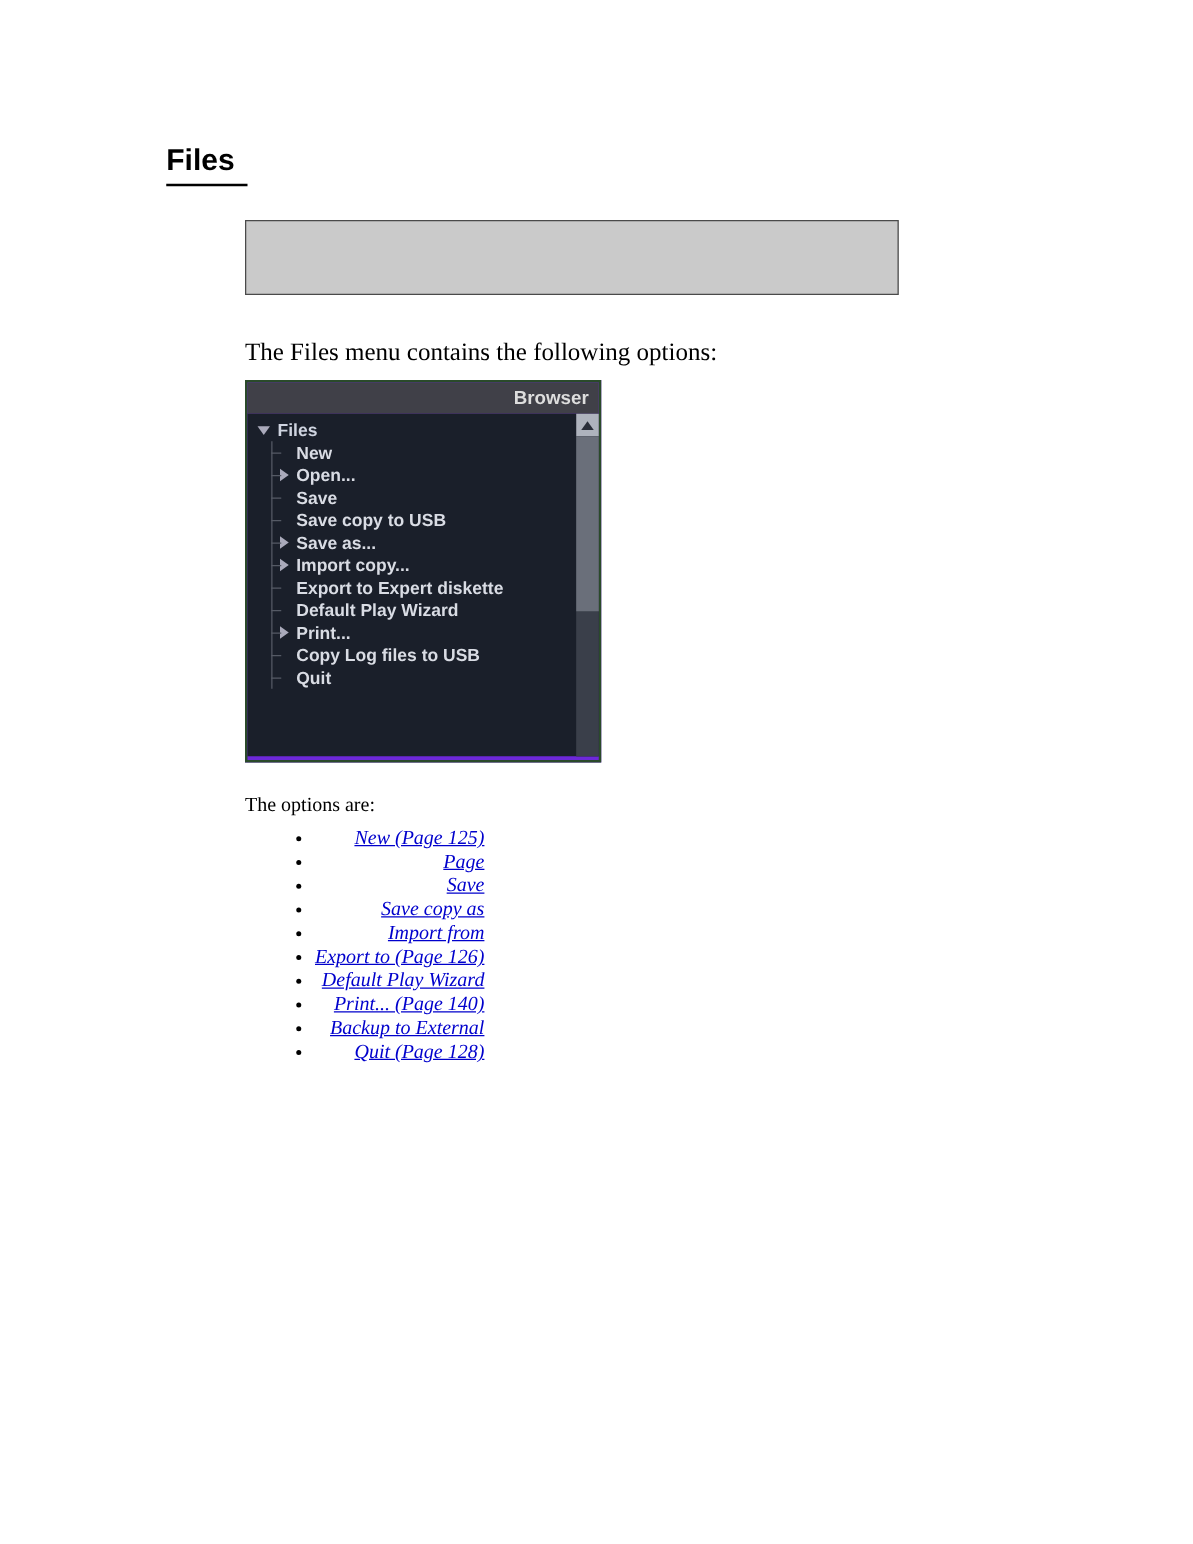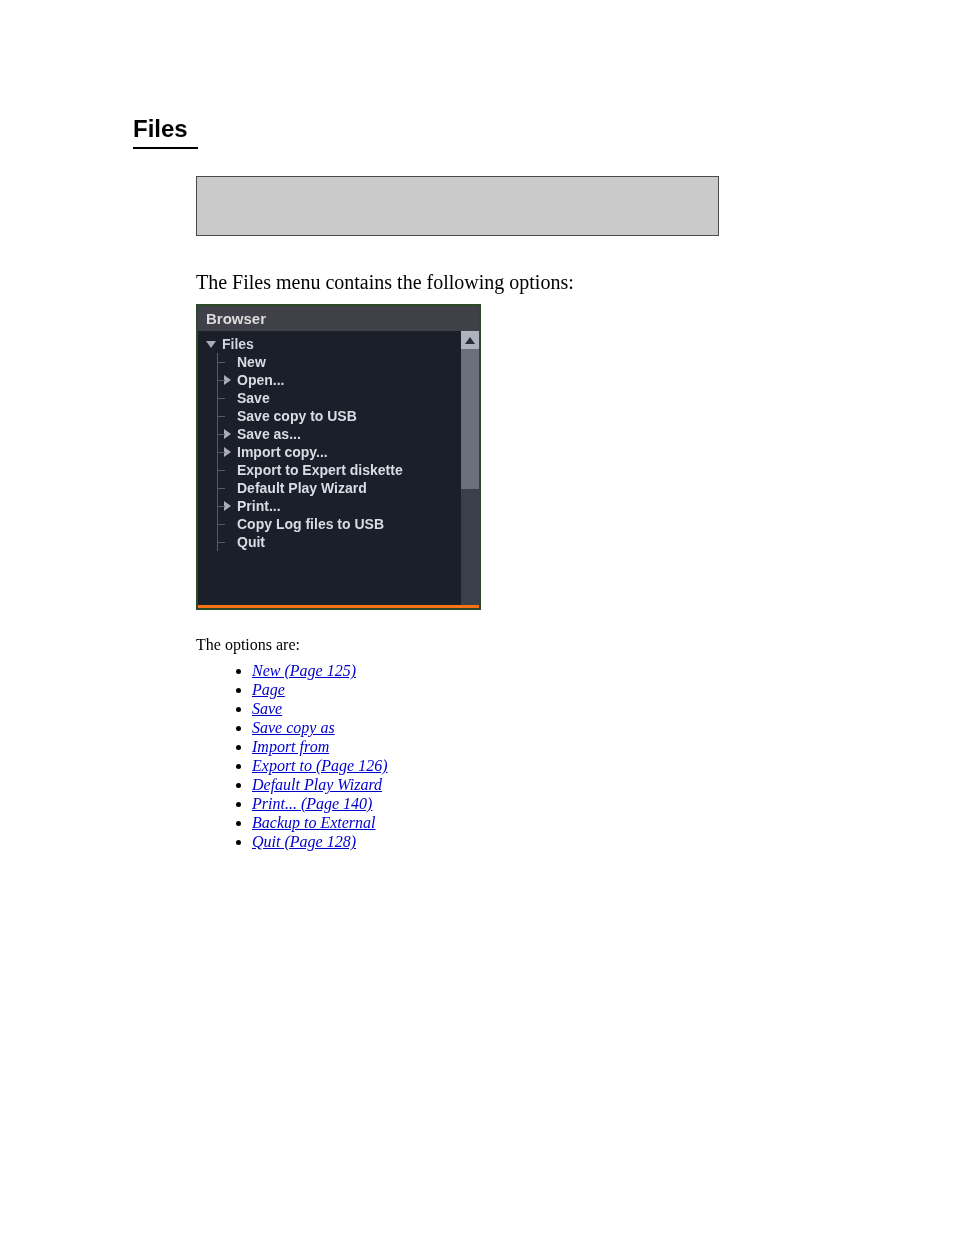--- a/index.html
+++ b/index.html
@@ -8,20 +8,21 @@
     background: #ffffff;
     font-family: "Times New Roman", Times, serif;
     color: #000;
     width: 954px;
   }
   .page {
     position: relative;
     width: 844px;
     height: 1235px;
     box-sizing: border-box;
+    text-align: right;
   }
   .heading {
     position: absolute;
     left: 133px;
     top: 115px;
     font-family: Arial, Helvetica, sans-serif;
     font-size: 24px;
     font-weight: bold;
   }
   .heading-underline {
@@ -49,21 +50,21 @@
     font-size: 20px;
   }
 
   
   .browser-panel {
     position: absolute;
     left: 196px;
     top: 304px;
     width: 285px;
     height: 306px;
-    background: #f97316;
+    background: #6d28d9;
     border: 2px solid #2a4a2a;
     box-sizing: border-box;
     font-family: "Segoe UI", Tahoma, Geneva, Verdana, sans-serif;
   }
   .browser-title {
     background: #404048;
     color: #ddd;
     font-weight: bold;
     font-size: 15px;
     padding: 4px 8px;

